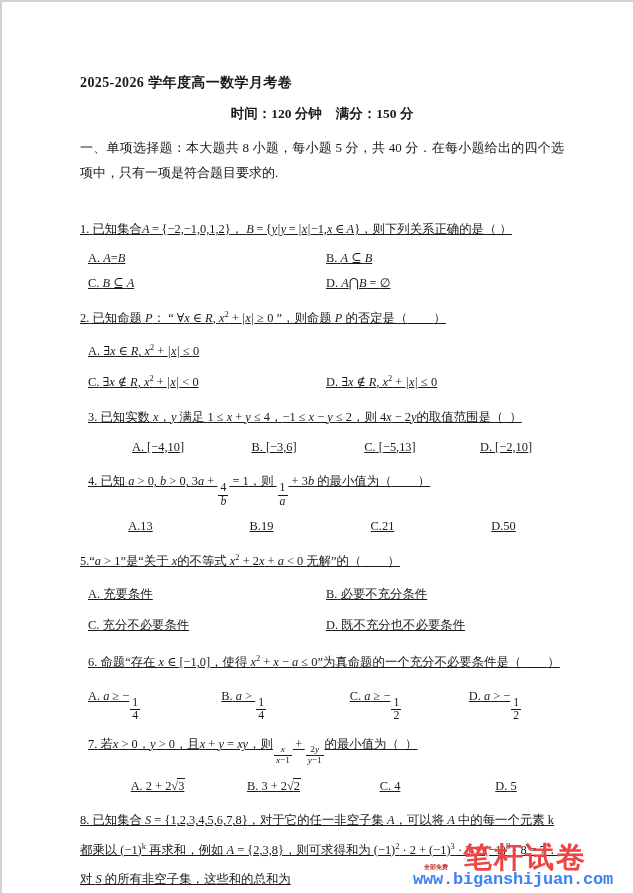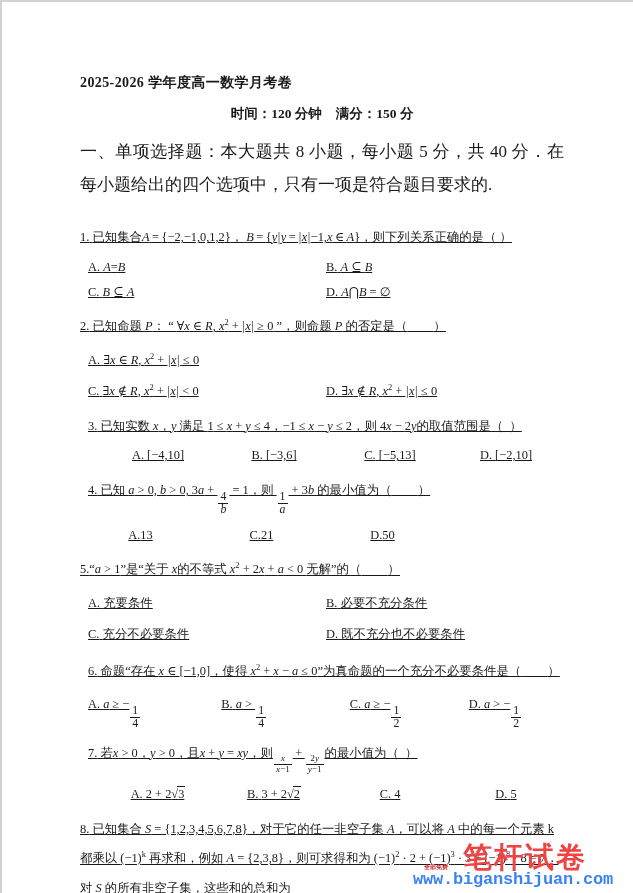--- a/index.html
+++ b/index.html
@@ -44,24 +44,24 @@
   .doc-subtitle {
     text-align: center;
     font-size: 13.5px;
     font-weight: bold;
     margin: 0 0 12px 0;
   }
   .doc-subtitle .gap { display: inline-block; width: 14px; }
 
   
   .section-head {
-    font-size: 17px;
+    font-size: 13px;
     line-height: 1.95;
     text-align: justify;
-    margin: 0 0 16px 0;
+    margin: 0 0 23px 0;
     font-weight: 500;
   }
 
   
   .q {
     margin: 0;
     padding: 0;
     text-decoration: underline;
   }
   .q-stem {
@@ -268,20 +268,23 @@
             <span class="num mn">1</span>
             <span class="den mi">a</span>
           </span><span class="mo">&nbsp;+&nbsp;3</span><span class="mi">b</span>&nbsp;的最小值为（<span class="paren">&nbsp;&nbsp;</span>）
       </div>
       <div class="sp6"></div>
       <div class="opts cols4 ind-0">
         <div class="opt">
           <span>A.</span><span class="mn">13</span>
         </div>
         <div class="opt">
+          <span>B.</span><span class="mn">19</span>
+        </div>
+        <div class="opt">
           <span>C.</span><span class="mn">21</span>
         </div>
         <div class="opt">
           <span>D.</span><span class="mn">50</span>
         </div>
       </div>
     </div>
 
     <div class="sp10"></div>
 

